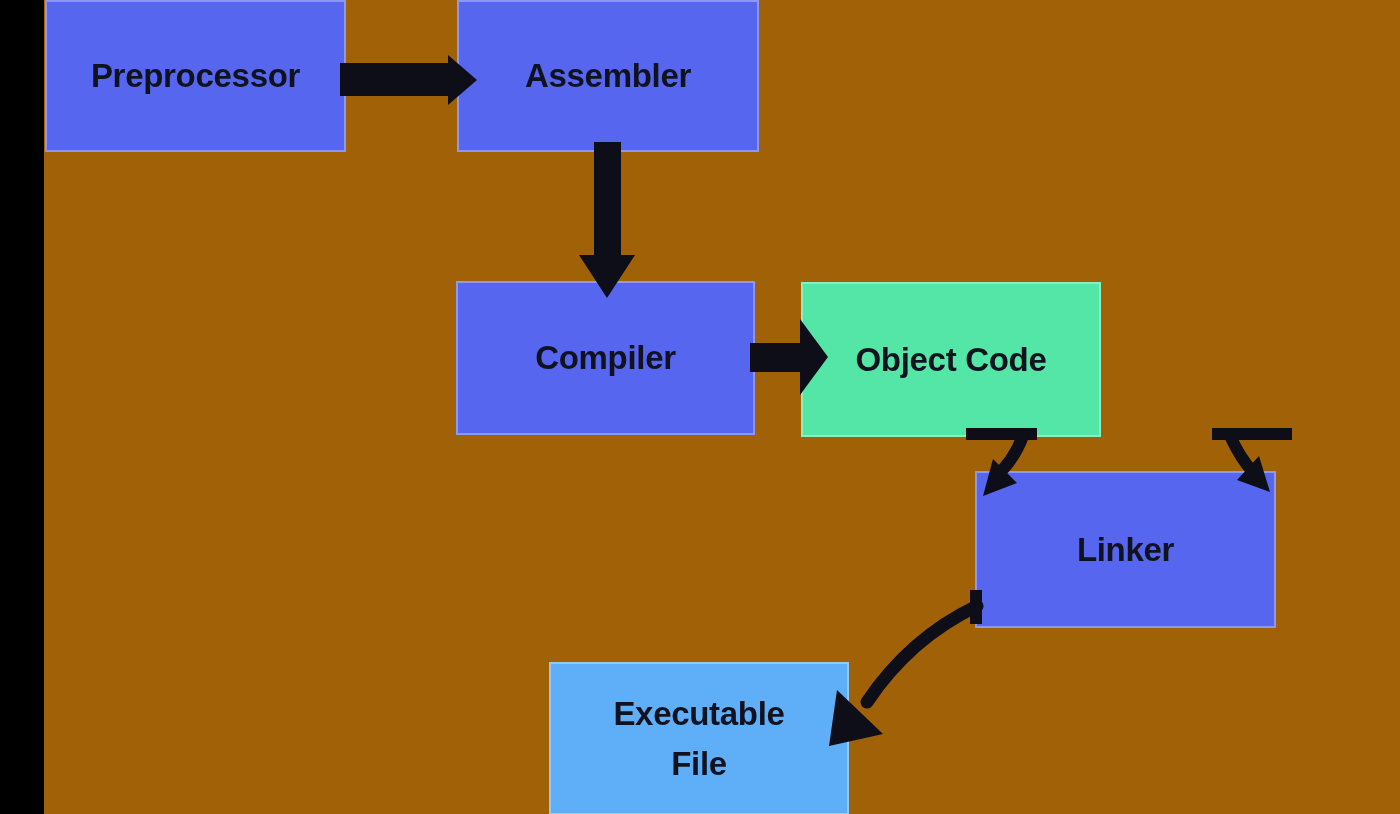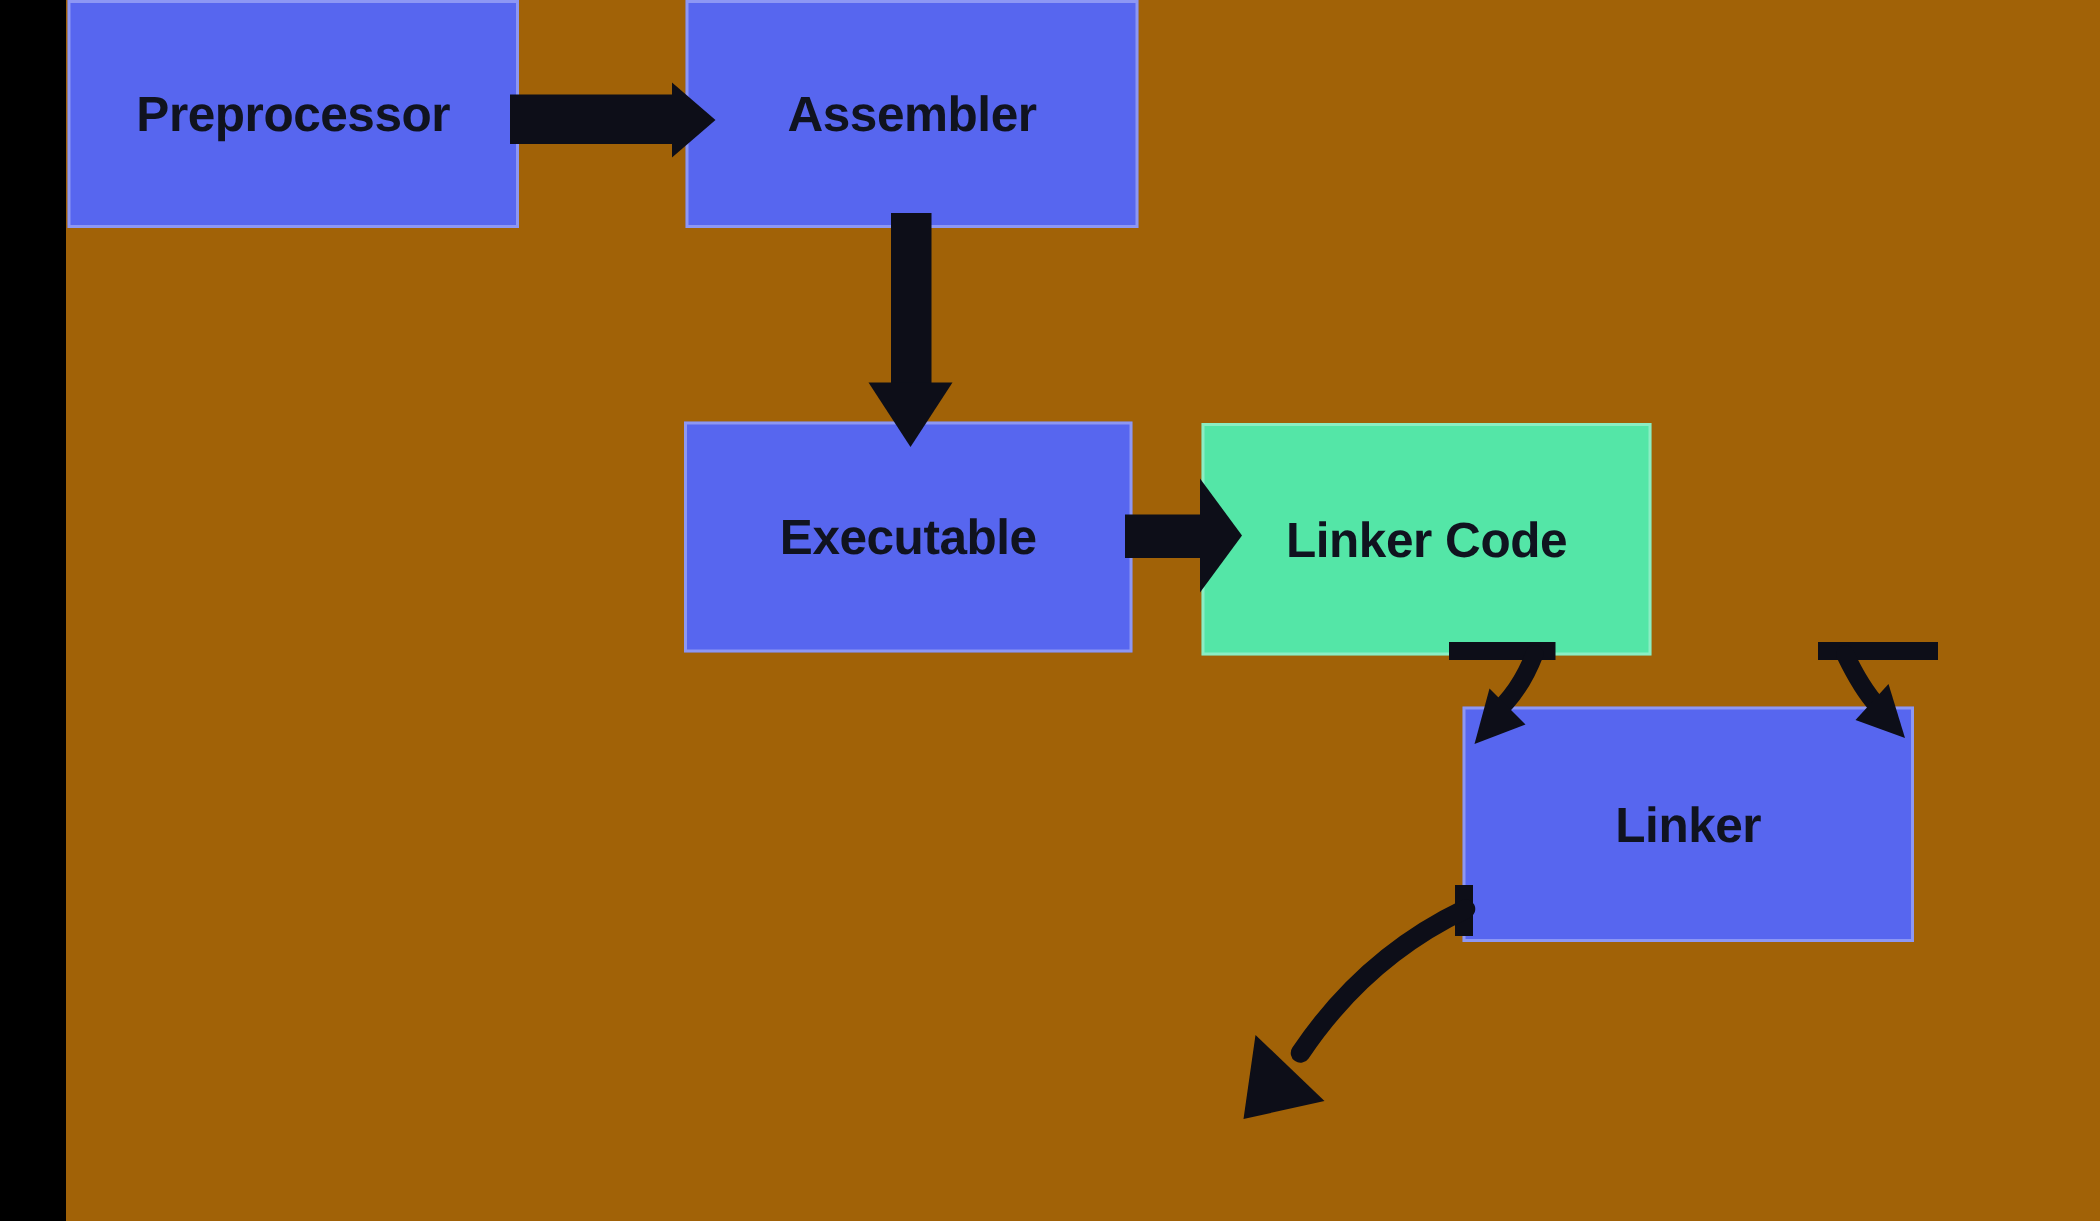--- a/index.html
+++ b/index.html
@@ -56,32 +56,38 @@
 
   <div class="node" id="n-preprocessor" style="background-color: rgb(87, 102, 239);">
     <div class="label">Preprocessor</div>
   </div>
 
   <div class="node" id="n-compiler" style="background-color: rgb(87, 102, 239);">
     <div class="label">Assembler</div>
   </div>
 
   <div class="node" id="n-assembler" style="background-color: rgb(87, 102, 239);">
-    <div class="label">Executable</div>
+    <div class="label">Compiler</div>
   </div>
 
   <div class="node" id="n-object-code" style="background-color: rgb(84, 230, 167);">
-    <div class="label">Linker Code</div>
+    <div class="label">Object Code</div>
   </div>
 
 
   <div class="node" id="n-linker" style="background-color: rgb(87, 102, 239);">
     <div class="label">Linker</div>
   </div>
 
+  <div class="node" id="n-executable" style="background-color: rgb(95, 175, 248);">
+    <div class="label">
+      <span>Executable</span><br>
+      <span>File</span>
+    </div>
+  </div>
 
   <svg id="arrow-layer" viewBox="0 0 1400 814" xmlns="http://www.w3.org/2000/svg">
 
     <g fill="#0D0E18">
       <rect x="296" y="63" width="116" height="33"></rect>
       <polygon points="404,55 433,80 404,105"></polygon>
     </g>
 
     <g fill="#0D0E18">
       <rect x="550" y="142" width="27" height="121"></rect>

